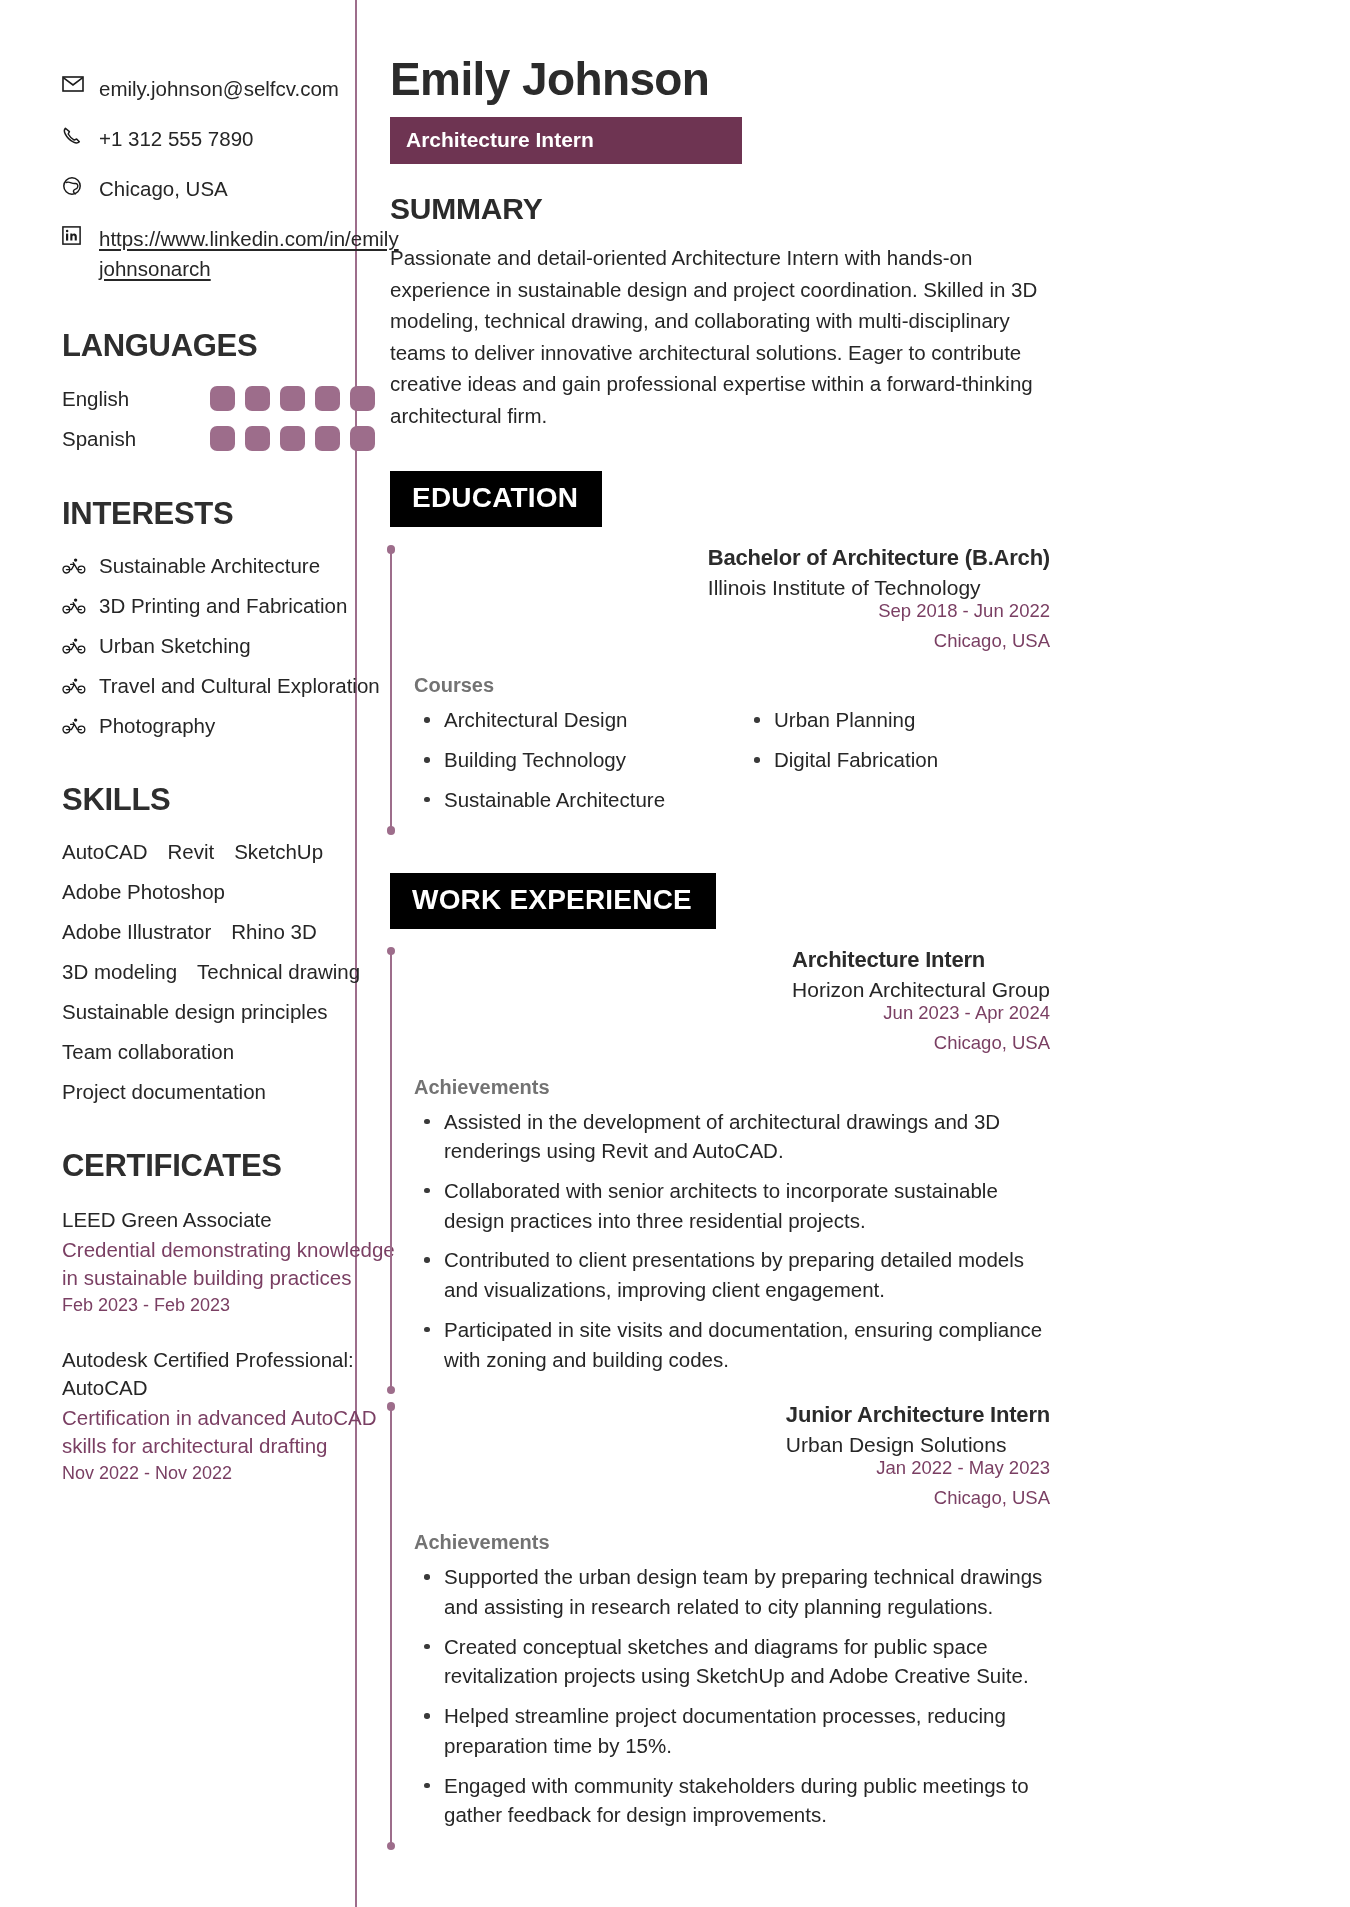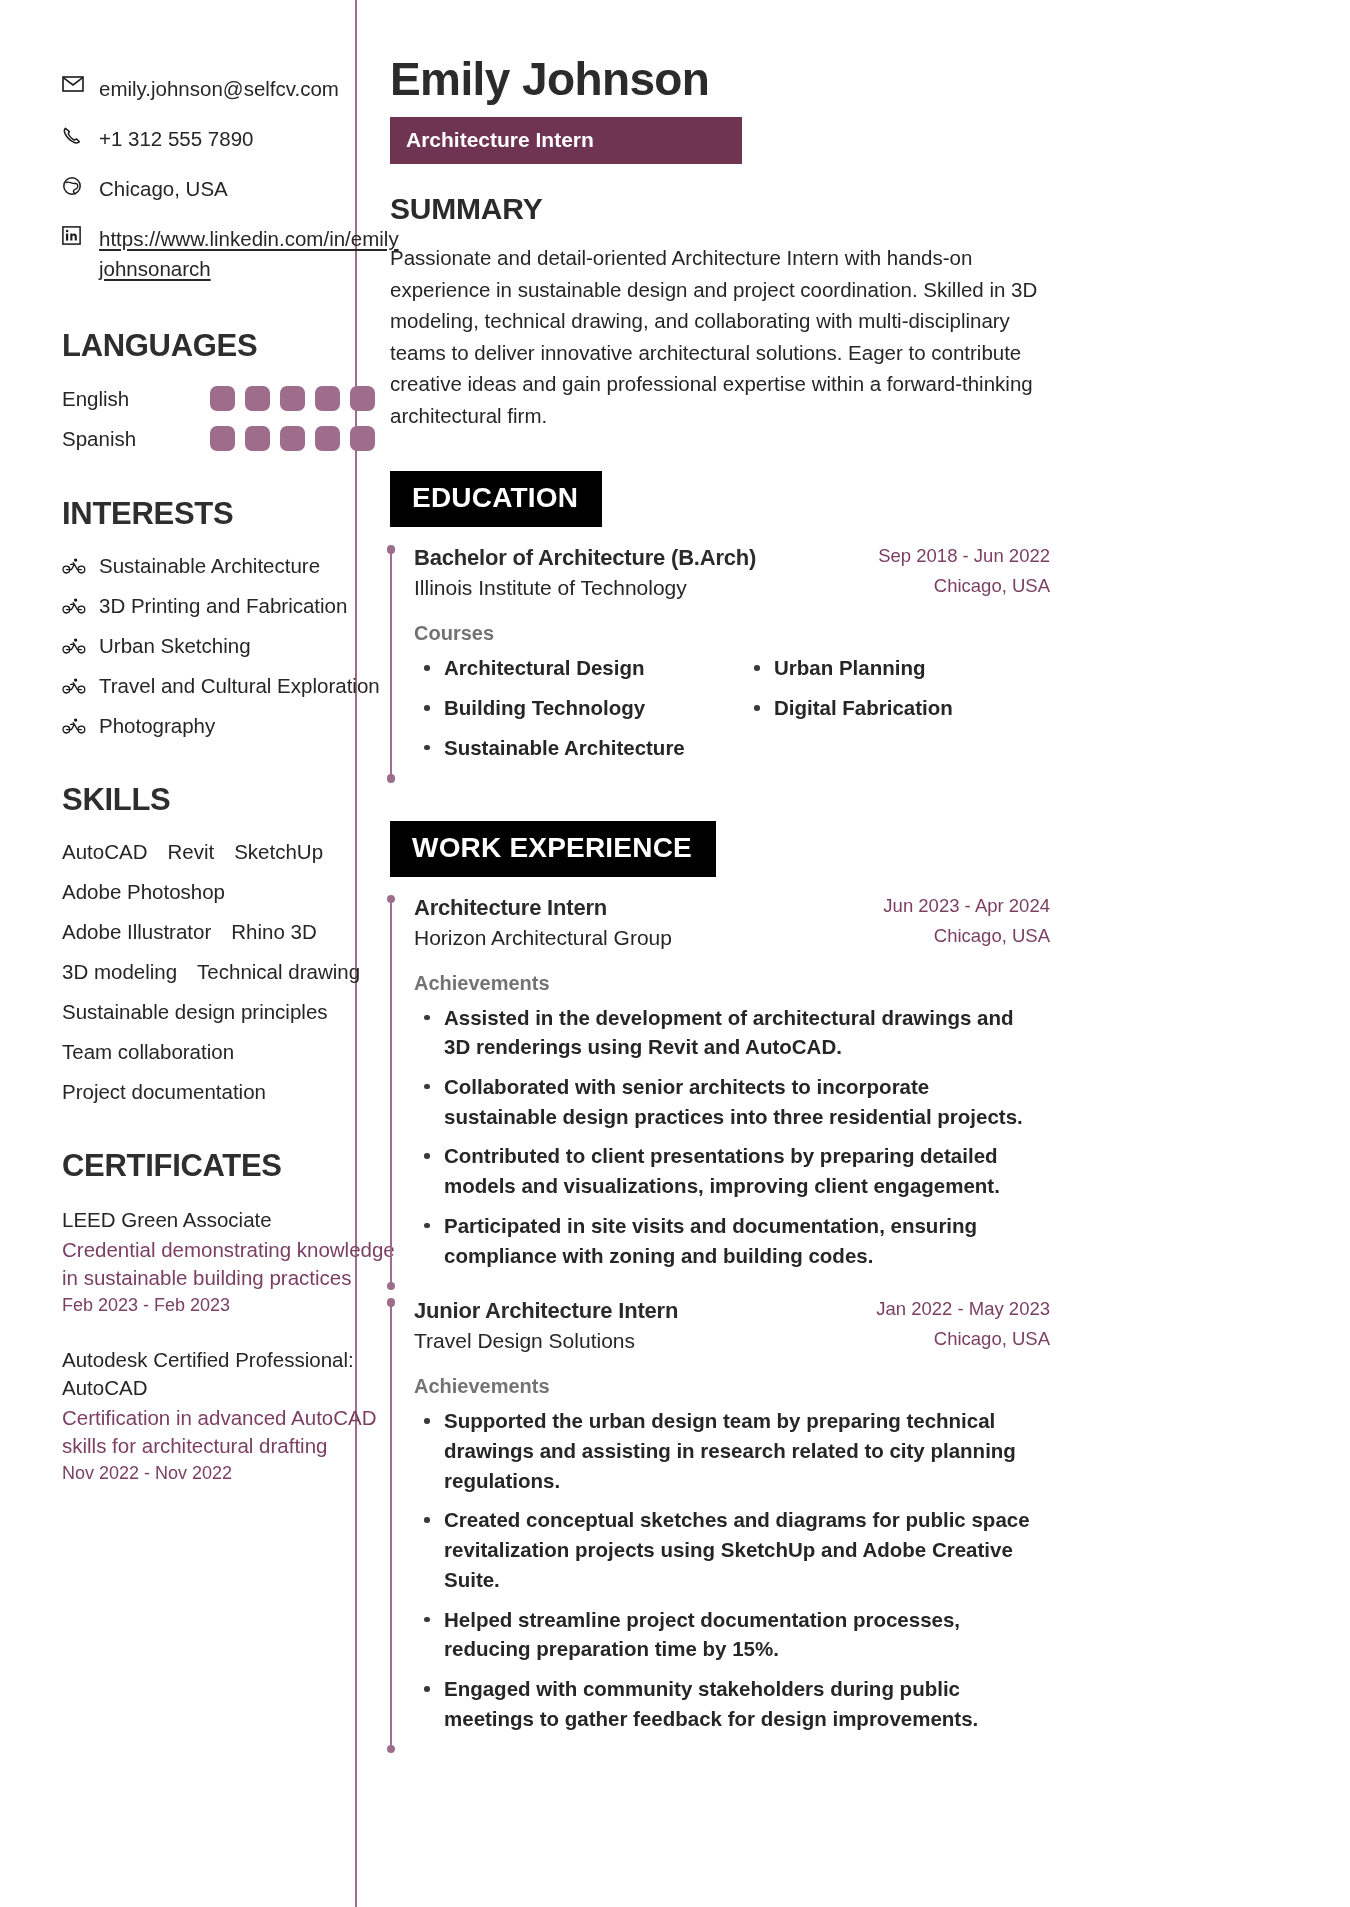--- a/index.html
+++ b/index.html
@@ -201,21 +201,22 @@
     width: 8.5px; height: 8.5px;
     border-radius: 50%;
     background: #9d6d8b;
   }
   .entry .tl::before { top: -2px; }
   .entry .tl::after  { bottom: -2px; }
 
   .entry-top {
     display: flex;
     justify-content: space-between;
-    align-items: flex-start;
+    align-items: flex-end;
+    flex-direction: column;
   }
   .entry-l { max-width: 520px; }
   .entry-r { text-align: right; white-space: nowrap; padding-left: 14px; }
   .e-title {
     font-size: 22px;
     font-weight: bold;
     color: #2b2b2b;
     letter-spacing: -0.2px;
   }
   .e-org {
@@ -242,21 +243,20 @@
     margin: 0; padding: 0;
   }
   ul.bul li {
     position: relative;
     padding-left: 30px;
     font-size: 20.5px;
     line-height: 1.45;
     color: #262626;
     margin-bottom: 10px;
     max-width: 630px;
-    font-weight: bold;
   }
   ul.bul li::before {
     content: "";
     position: absolute;
     left: 10px; top: 12px;
     width: 5.5px; height: 5.5px;
     border-radius: 50%;
     background: #3a3a3a;
   }
 
@@ -484,21 +484,21 @@
             <li>Collaborated with senior architects to incorporate sustainable design practices into three residential projects.</li>
             <li>Contributed to client presentations by preparing detailed models and visualizations, improving client engagement.</li>
             <li>Participated in site visits and documentation, ensuring compliance with zoning and building codes.</li>
           </ul>
         </div>
         <div class="entry">
           <span class="tl"></span>
           <div class="entry-top">
             <div class="entry-l">
               <div class="e-title">Junior Architecture Intern</div>
-              <div class="e-org">Travel Design Solutions</div>
+              <div class="e-org">Urban Design Solutions</div>
             </div>
             <div class="entry-r">
               <div class="e-date">Jan 2022 - May 2023</div>
               <div class="e-loc">Chicago, USA</div>
             </div>
           </div>
           <div class="sub-head">Achievements</div>
           <ul class="bul">
             <li>Supported the urban design team by preparing technical drawings and assisting in research related to city planning regulations.</li>
             <li>Created conceptual sketches and diagrams for public space revitalization projects using SketchUp and Adobe Creative Suite.</li>

